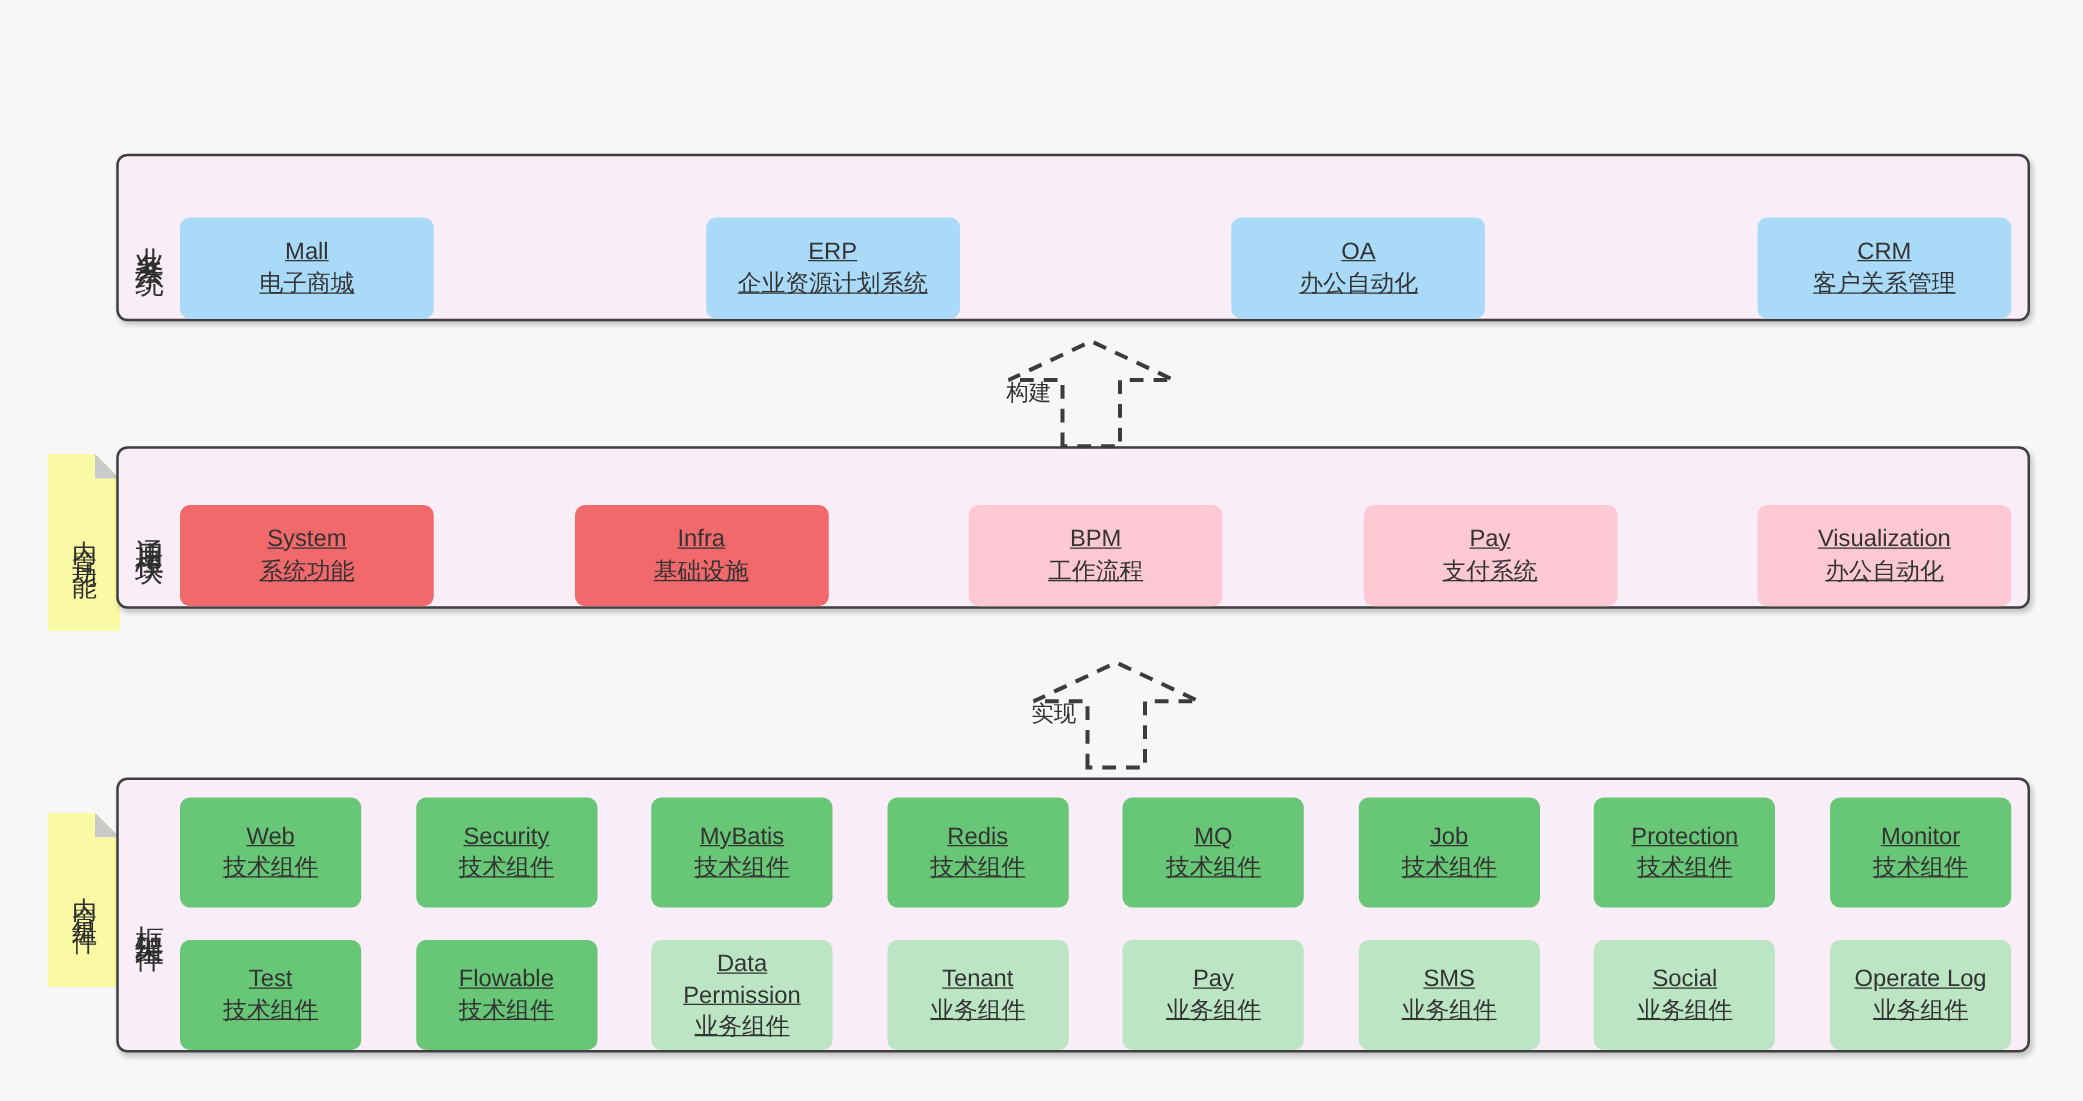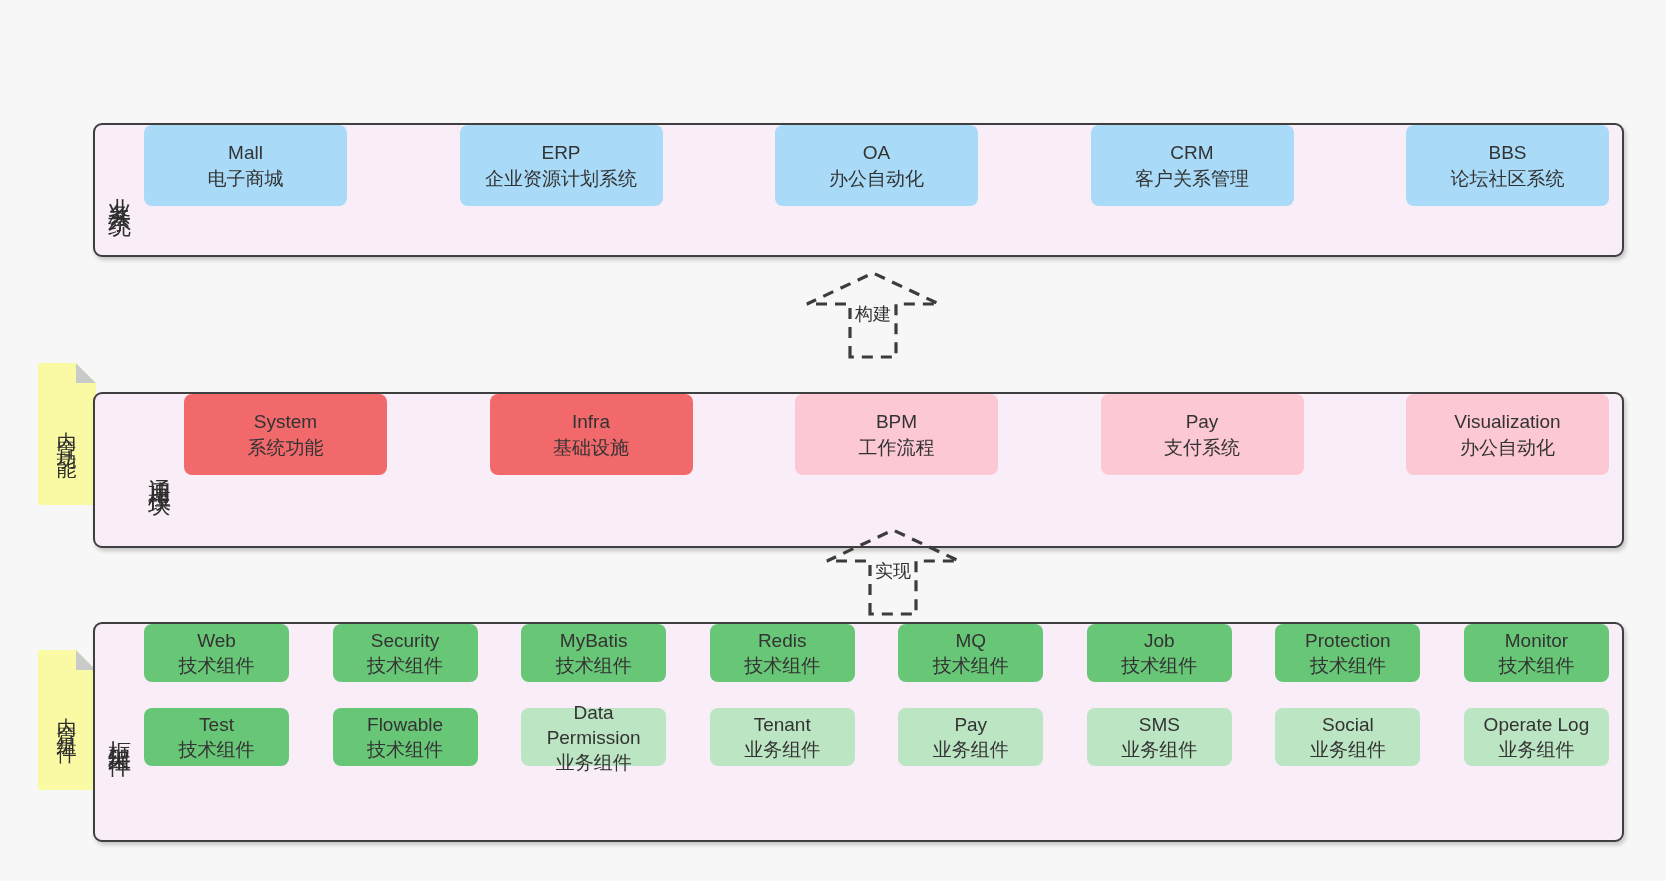--- a/index.html
+++ b/index.html
@@ -15,40 +15,40 @@
     font-family:"Liberation Sans","DejaVu Sans",sans-serif;
   }
   
   .panel{
     position:absolute;left:93px;width:1531px;box-sizing:border-box;
     background:var(--panel-bg);border:2px solid var(--panel-border);
     border-radius:9px;box-shadow:2px 3px 4px rgba(0,0,0,.20);
     display:flex;z-index:1;
   }
   #band-business{top:123px;height:134px;}
-  #band-modules{top:392px;height:156px;padding-left:40px;}
+  #band-modules{top:357px;height:130px;}
   #band-components{top:622px;height:220px;}
   .band-label{
     writing-mode:vertical-rl;text-orientation:upright;
     font-size:23px;letter-spacing:5px;line-height:1;
     align-self:center;margin:0 13px 0 13px;color:#2e2e2e;white-space:nowrap;
   }
   .rows{
-    flex:1;display:flex;flex-direction:column;justify-content:flex-start;
-    gap:26px;padding-right:13px;
+    flex:1;display:flex;flex-direction:column;justify-content:flex-end;
+    gap:26px;padding-right:13px;text-decoration:underline;
   }
   .row{display:flex;justify-content:space-between;}
   
   .box{
     border-radius:8px;display:flex;flex-direction:column;justify-content:center;
     align-items:center;text-align:center;font-size:19px;line-height:26px;
     box-sizing:border-box;padding:2px 4px;
   }
   .w6{width:203px;height:81px;}
-  .w8{width:145px;height:58px;line-height:25px;}
+  .w8{width:145px;height:88px;line-height:25px;}
   .tone-blue{background:var(--blue);}
   .tone-red{background:var(--red);}
   .tone-pink{background:var(--pink);}
   .tone-green{background:var(--green);}
   .tone-green-light{background:var(--green-light);}
   
   .sticky{
     position:absolute;left:38px;width:58px;background:var(--sticky);z-index:0;
     clip-path:polygon(0 0,calc(100% - 20px) 0,100% 20px,100% 100%,0 100%);
     display:flex;align-items:center;justify-content:center;
@@ -63,21 +63,21 @@
     writing-mode:vertical-rl;text-orientation:upright;
     font-size:20px;letter-spacing:9px;line-height:1;color:#2e2e2e;white-space:nowrap;
   }
   
   .arrow{position:absolute;width:136px;height:88px;z-index:2;}
   #arrow-build{left:805px;top:271px;}
   #arrow-implement{left:825px;top:528px;}
   .arrow svg{display:block;width:136px;height:88px;}
   .arrow path{stroke:#3c3c3c;stroke-width:3.2;fill:none;stroke-dasharray:11 8;}
   .arrow-label{
-    position:absolute;top:31px;left:0;width:100%;text-align:center;
+    position:absolute;top:31px;left:0;width:100%;
     font-size:18px;color:#333;
   }
 </style>
 </head>
 <body>
 
 <div class="sticky" id="sticky-modules">
   <span class="sticky-label">内置功能</span>
 </div>
 <div class="sticky" id="sticky-components">
@@ -96,24 +96,20 @@
         <span>ERP</span>
         <span>企业资源计划系统</span>
       </div>
       <div class="box w6 tone-blue">
         <span>OA</span>
         <span>办公自动化</span>
       </div>
       <div class="box w6 tone-blue">
         <span>CRM</span>
         <span>客户关系管理</span>
-      </div>
-      <div class="box w6 tone-blue">
-        <span>BBS</span>
-        <span>论坛社区系统</span>
       </div>
     </div>
   </div>
 </div>
 
 <div class="arrow" id="arrow-build">
   <svg viewBox="0 0 136 88">
     <path d="M45 86 L45 33 L2 33 L68 2 L134 33 L91 33 L91 86 Z"></path>
   </svg>
   <div class="arrow-label">构建</div>

